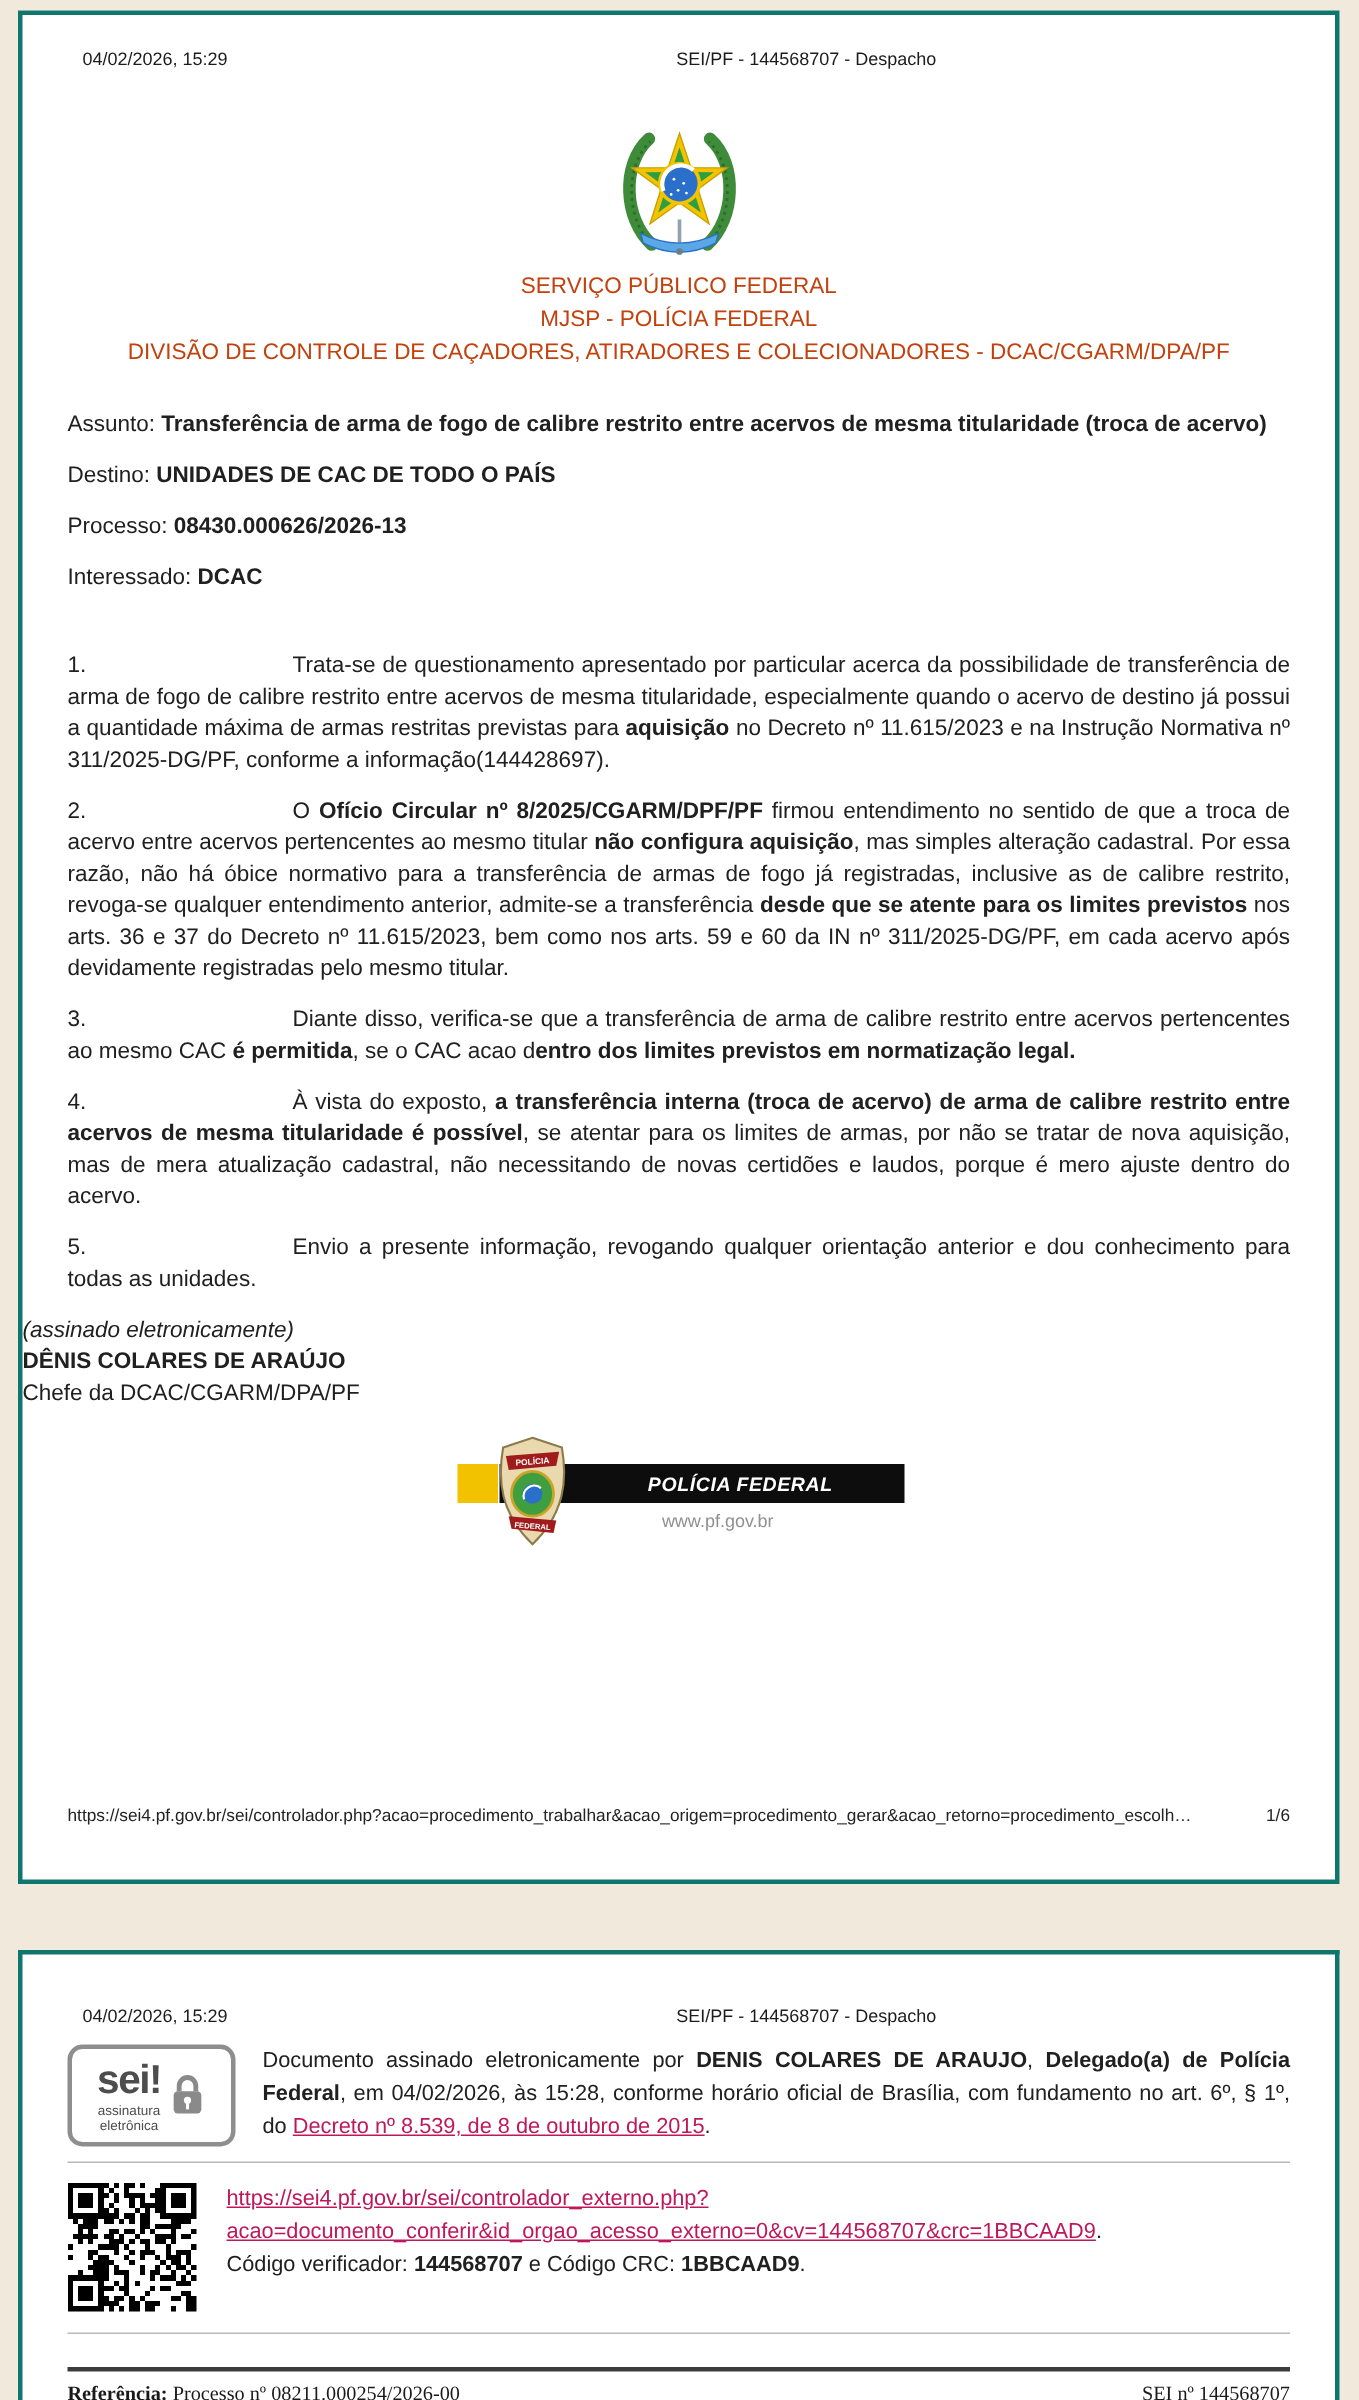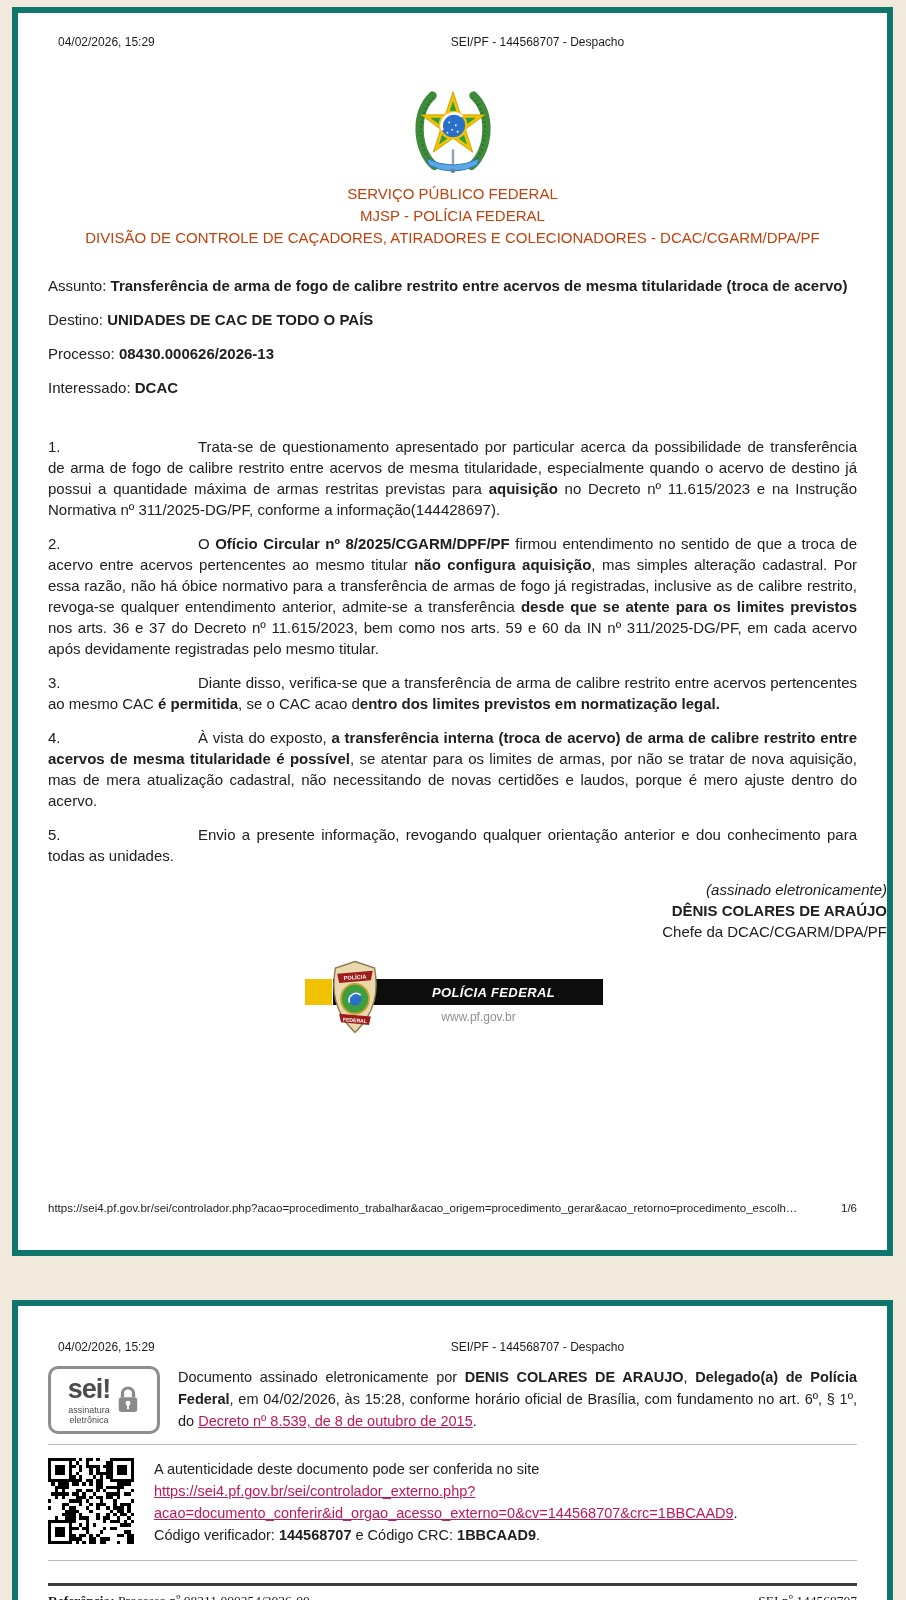--- a/index.html
+++ b/index.html
@@ -3,21 +3,21 @@
 <meta charset="utf-8">
 <style>
   html,body{margin:0;padding:0;}
   body{
     width:906px;height:1600px;position:relative;
     background:#f0e9dc;
     font-family:"Liberation Sans", sans-serif;
     color:#202020;
     -webkit-font-smoothing:antialiased;
   }
-  .page{position:absolute;left:12px;width:881px;background:#ffffff;border:6px solid #0f766e;box-sizing:border-box;}
+  .page{position:absolute;left:12px;width:881px;background:#ffffff;border:3px solid #0f766e;box-sizing:border-box;}
   #page1{top:7px;height:1249px;}
   #page2{top:1300px;height:300px;border-bottom:none;}
 
   
   .p-head{position:relative;height:16px;margin:22px 30px 0;font-size:12px;color:#1c1c1c;}
   .p-head .dt{position:absolute;left:10px;top:0;}
   .p-head .ttl{position:absolute;left:calc(50% + 85px);transform:translateX(-50%);top:0;white-space:nowrap;}
 
   
   .arms{display:block;margin:26px auto 0;width:96px;height:102px;}
@@ -28,21 +28,21 @@
   .meta .mline{margin-bottom:13px;}
   .meta b{font-weight:700;}
 
   .paras{margin:38px 30px 0;font-size:15px;line-height:21px;text-align:justify;}
   .para{margin-bottom:13px;}
   .pnum{display:inline-block;width:150px;font-weight:400;}
   .b{font-weight:700;}
   .i{font-style:italic;}
   .lnk{color:#be185d;text-decoration:underline;cursor:pointer;}
 
-  .sig{margin-top:12px;text-align:right;font-size:15px;line-height:21px;padding-left:44px;}
+  .sig{margin-top:12px;text-align:left;font-size:15px;line-height:21px;}
 
   
   .pf-banner{position:relative;width:300px;height:66px;margin:24px auto 0;}
   .pf-yellow{position:absolute;left:2px;top:13px;width:27px;height:26px;background:#f2c200;}
   .pf-bar{position:absolute;left:30px;top:13px;right:0;height:26px;background:#0d0d0d;display:flex;align-items:center;justify-content:center;padding-left:52px;}
   .pf-bar span{color:#fff;font-size:13px;font-weight:700;letter-spacing:.4px;font-style:italic;}
   .pf-url{position:absolute;left:52px;top:44px;right:0;text-align:center;color:#909090;font-size:12px;}
   .pf-badge{position:absolute;left:24px;top:-7px;width:56px;height:76px;z-index:2;}
 
   .p1-foot{position:absolute;left:30px;right:30px;bottom:36px;display:flex;justify-content:space-between;font-size:11.5px;color:#222;}
@@ -395,21 +395,20 @@
           <rect x="1" y="1" width="5" height="5" fill="#fff"></rect>
           <rect x="2" y="2" width="3" height="3" fill="#000"></rect>
           <rect x="18" y="0" width="7" height="7" fill="#000"></rect>
           <rect x="19" y="1" width="5" height="5" fill="#fff"></rect>
           <rect x="20" y="2" width="3" height="3" fill="#000"></rect>
           <rect x="0" y="18" width="7" height="7" fill="#000"></rect>
           <rect x="1" y="19" width="5" height="5" fill="#fff"></rect>
           <rect x="2" y="20" width="3" height="3" fill="#000"></rect>
         </svg>
       <div class="qr-text">
-        <div>A autenticidade deste documento pode ser conferida no site</div>
         <div><a class="lnk">https://sei4.pf.gov.br/sei/controlador_externo.php?</a></div>
         <div><a class="lnk">acao=documento_conferir&amp;id_orgao_acesso_externo=0&amp;cv=144568707&amp;crc=1BBCAAD9</a><span>.</span></div>
         <div><span>Código verificador: </span><span class="b">144568707</span><span> e Código CRC: </span><span class="b">1BBCAAD9</span><span>.</span></div>
       </div>
     </div>
 
     <div class="thick-rule"></div>
 
     <div class="ref-row">
       <span><b>Referência:</b><span> Processo nº 08211.000254/2026-00</span></span>

